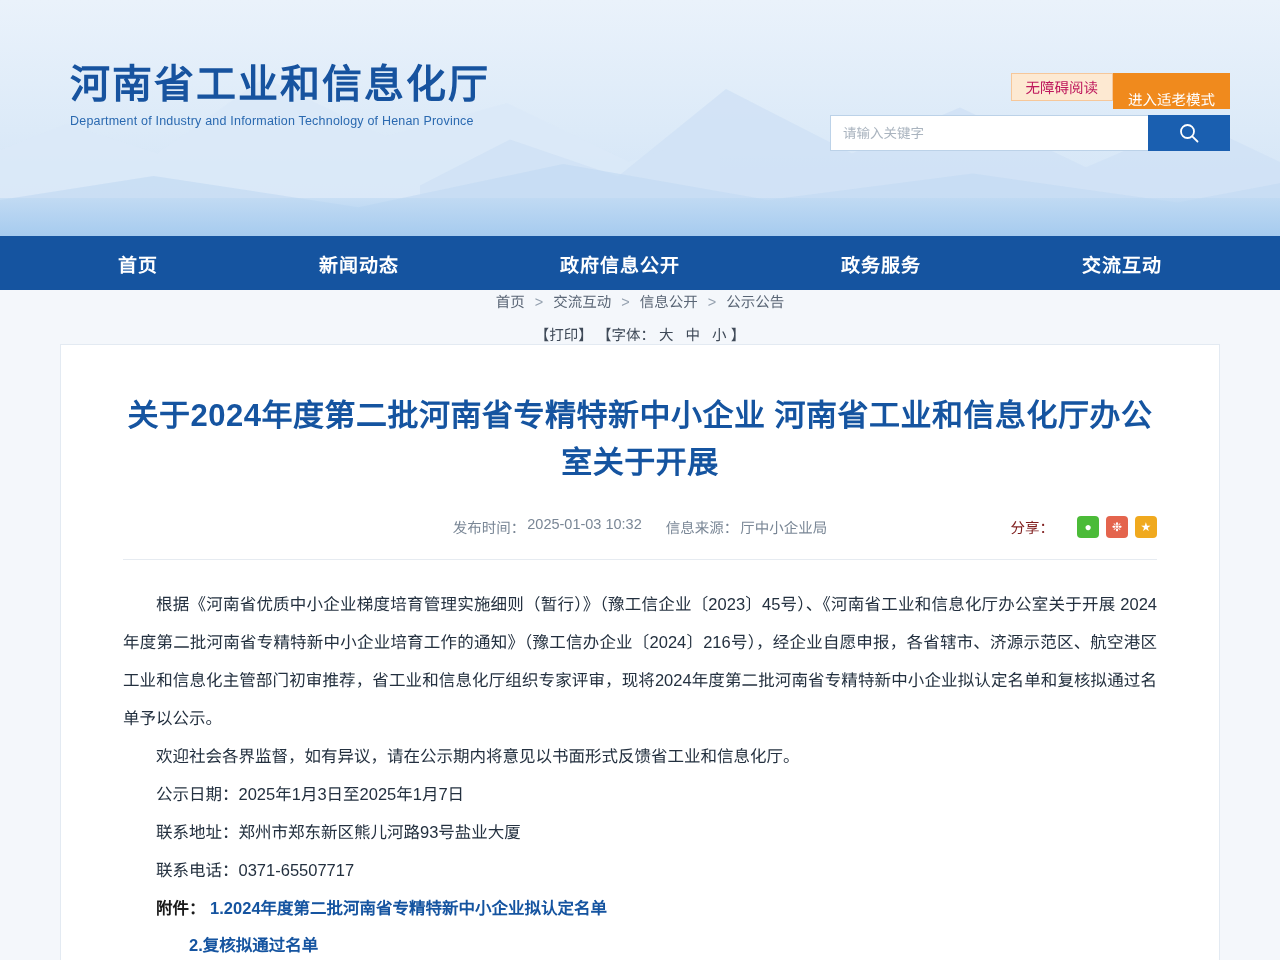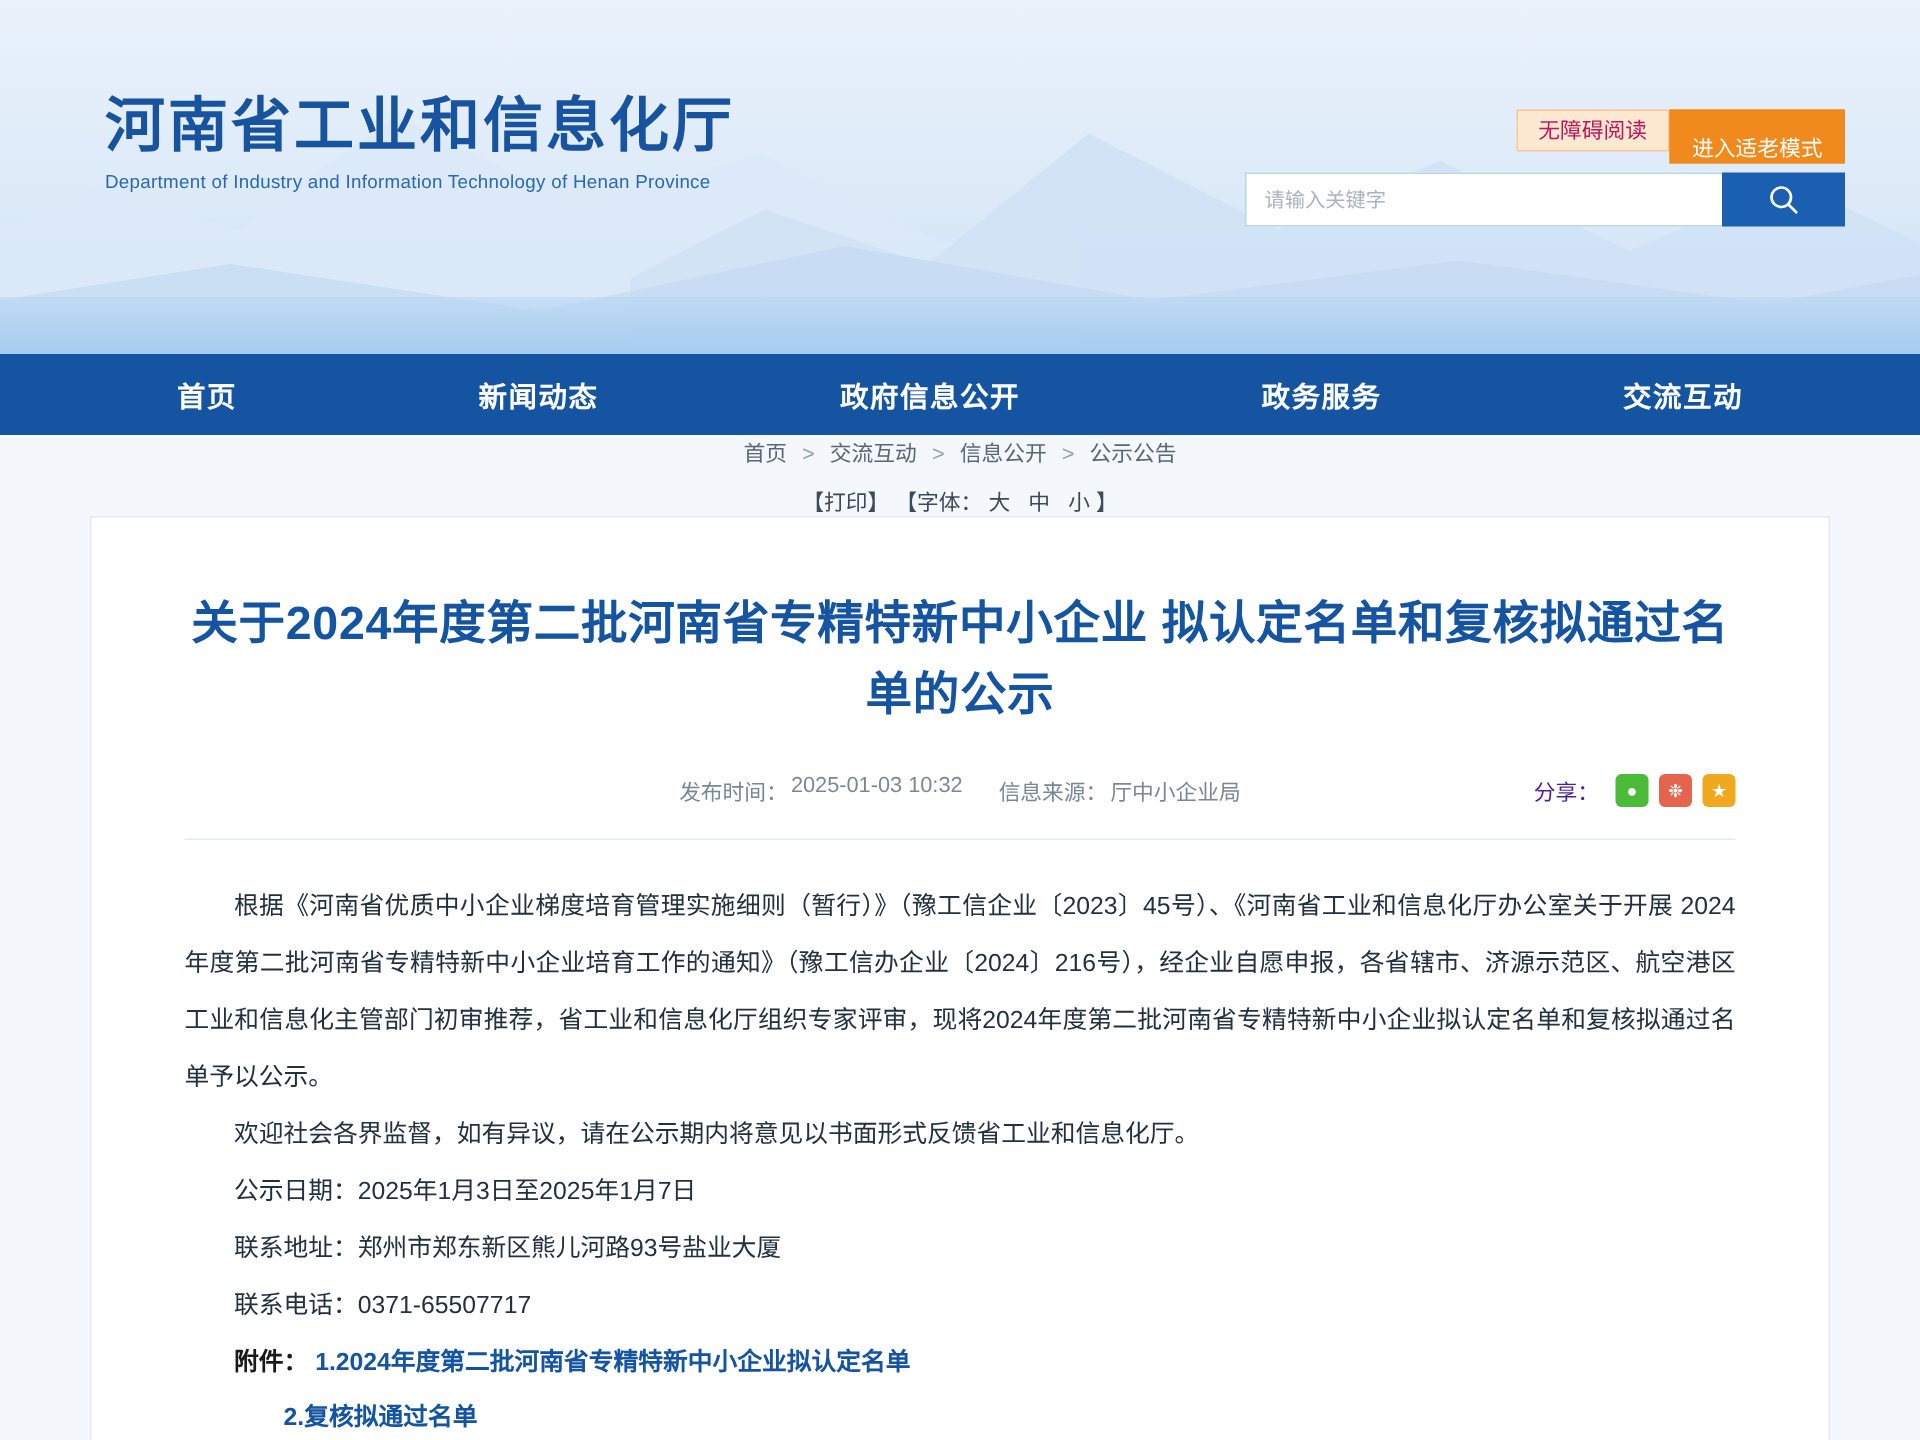--- a/index.html
+++ b/index.html
@@ -138,21 +138,21 @@
     margin-top: 30px;
     display: flex; justify-content: center;
     position: relative;
     font-size: 14.5px; color: #7a8796;
   }
   .meta .m-item { margin: 0 12px; }
   .share {
     position: absolute; right: 0; top: 50%; transform: translateY(-50%);
     display: flex; align-items: center;
   }
-  .share-label { font-size: 14.5px; color: #4c1d95; margin-right: 4px; }
+  .share-label { font-size: 14.5px; color: #7f1d1d; margin-right: 16px; }
   .share-ico {
     width: 22px; height: 22px; border-radius: 4px; margin-left: 7px;
     display: inline-flex; align-items: center; justify-content: center;
     color: #fff; font-size: 12px; cursor: pointer;
   }
   .ico-wechat { background: #4bbb38; }
   .ico-weibo  { background: #e4644d; }
   .ico-fav    { background: #f0a91e; }
 
   .divider {
@@ -234,21 +234,21 @@
         <span class="lnk">大</span>
         <span>&nbsp;</span>
         <span class="lnk">中</span>
         <span>&nbsp;</span>
         <span class="lnk">小</span>
         <span>】</span>
       </div>
     </div>
 
     <div class="card">
-      <h1 class="art-title">关于2024年度第二批河南省专精特新中小企业 拟认定名单和复核拟通过名单的公示</h1>
+      <h1 class="art-title">关于2024年度第二批河南省专精特新中小企业 河南省工业和信息化厅办公室关于开展</h1>
 
       <div class="meta">
         <span class="m-item">发布时间：</span>
         <span class="m-item" style="margin-left:-10px">2025-01-03 10:32</span>
         <span class="m-item">信息来源：</span>
         <span class="m-item" style="margin-left:-10px">厅中小企业局</span>
 
         <div class="share">
           <span class="share-label">分享：</span>
           <span class="share-ico ico-wechat">●</span>

